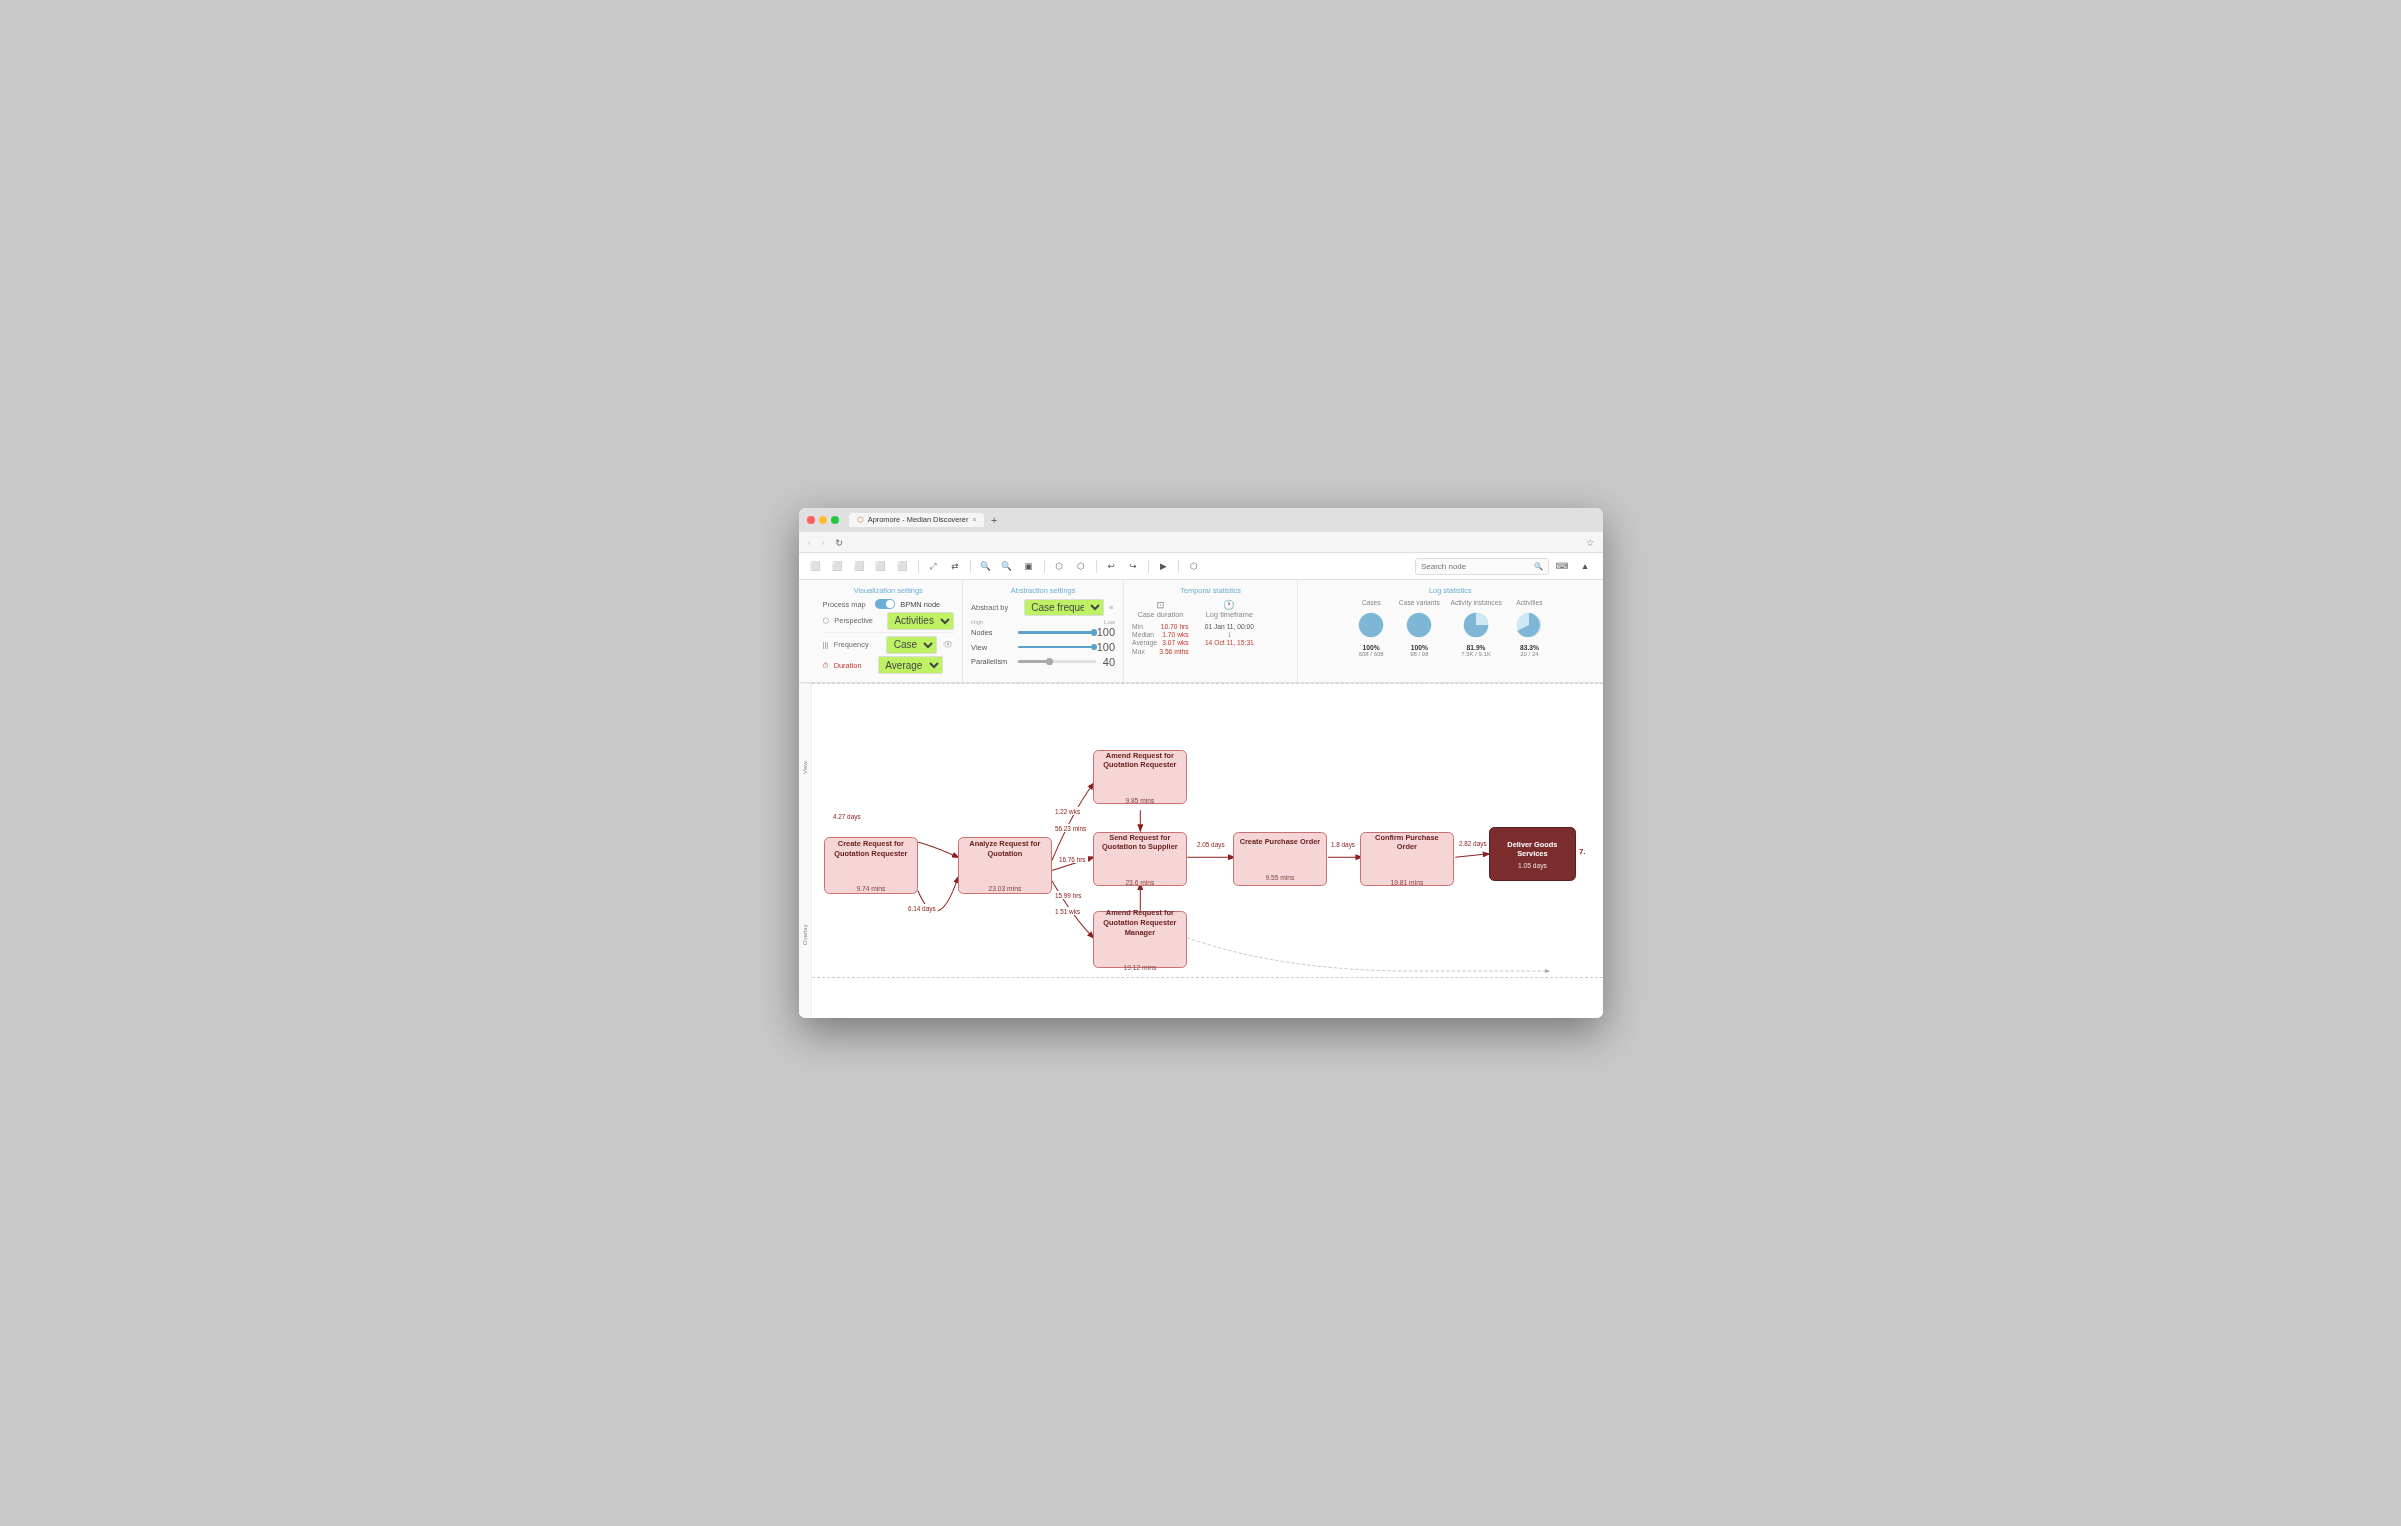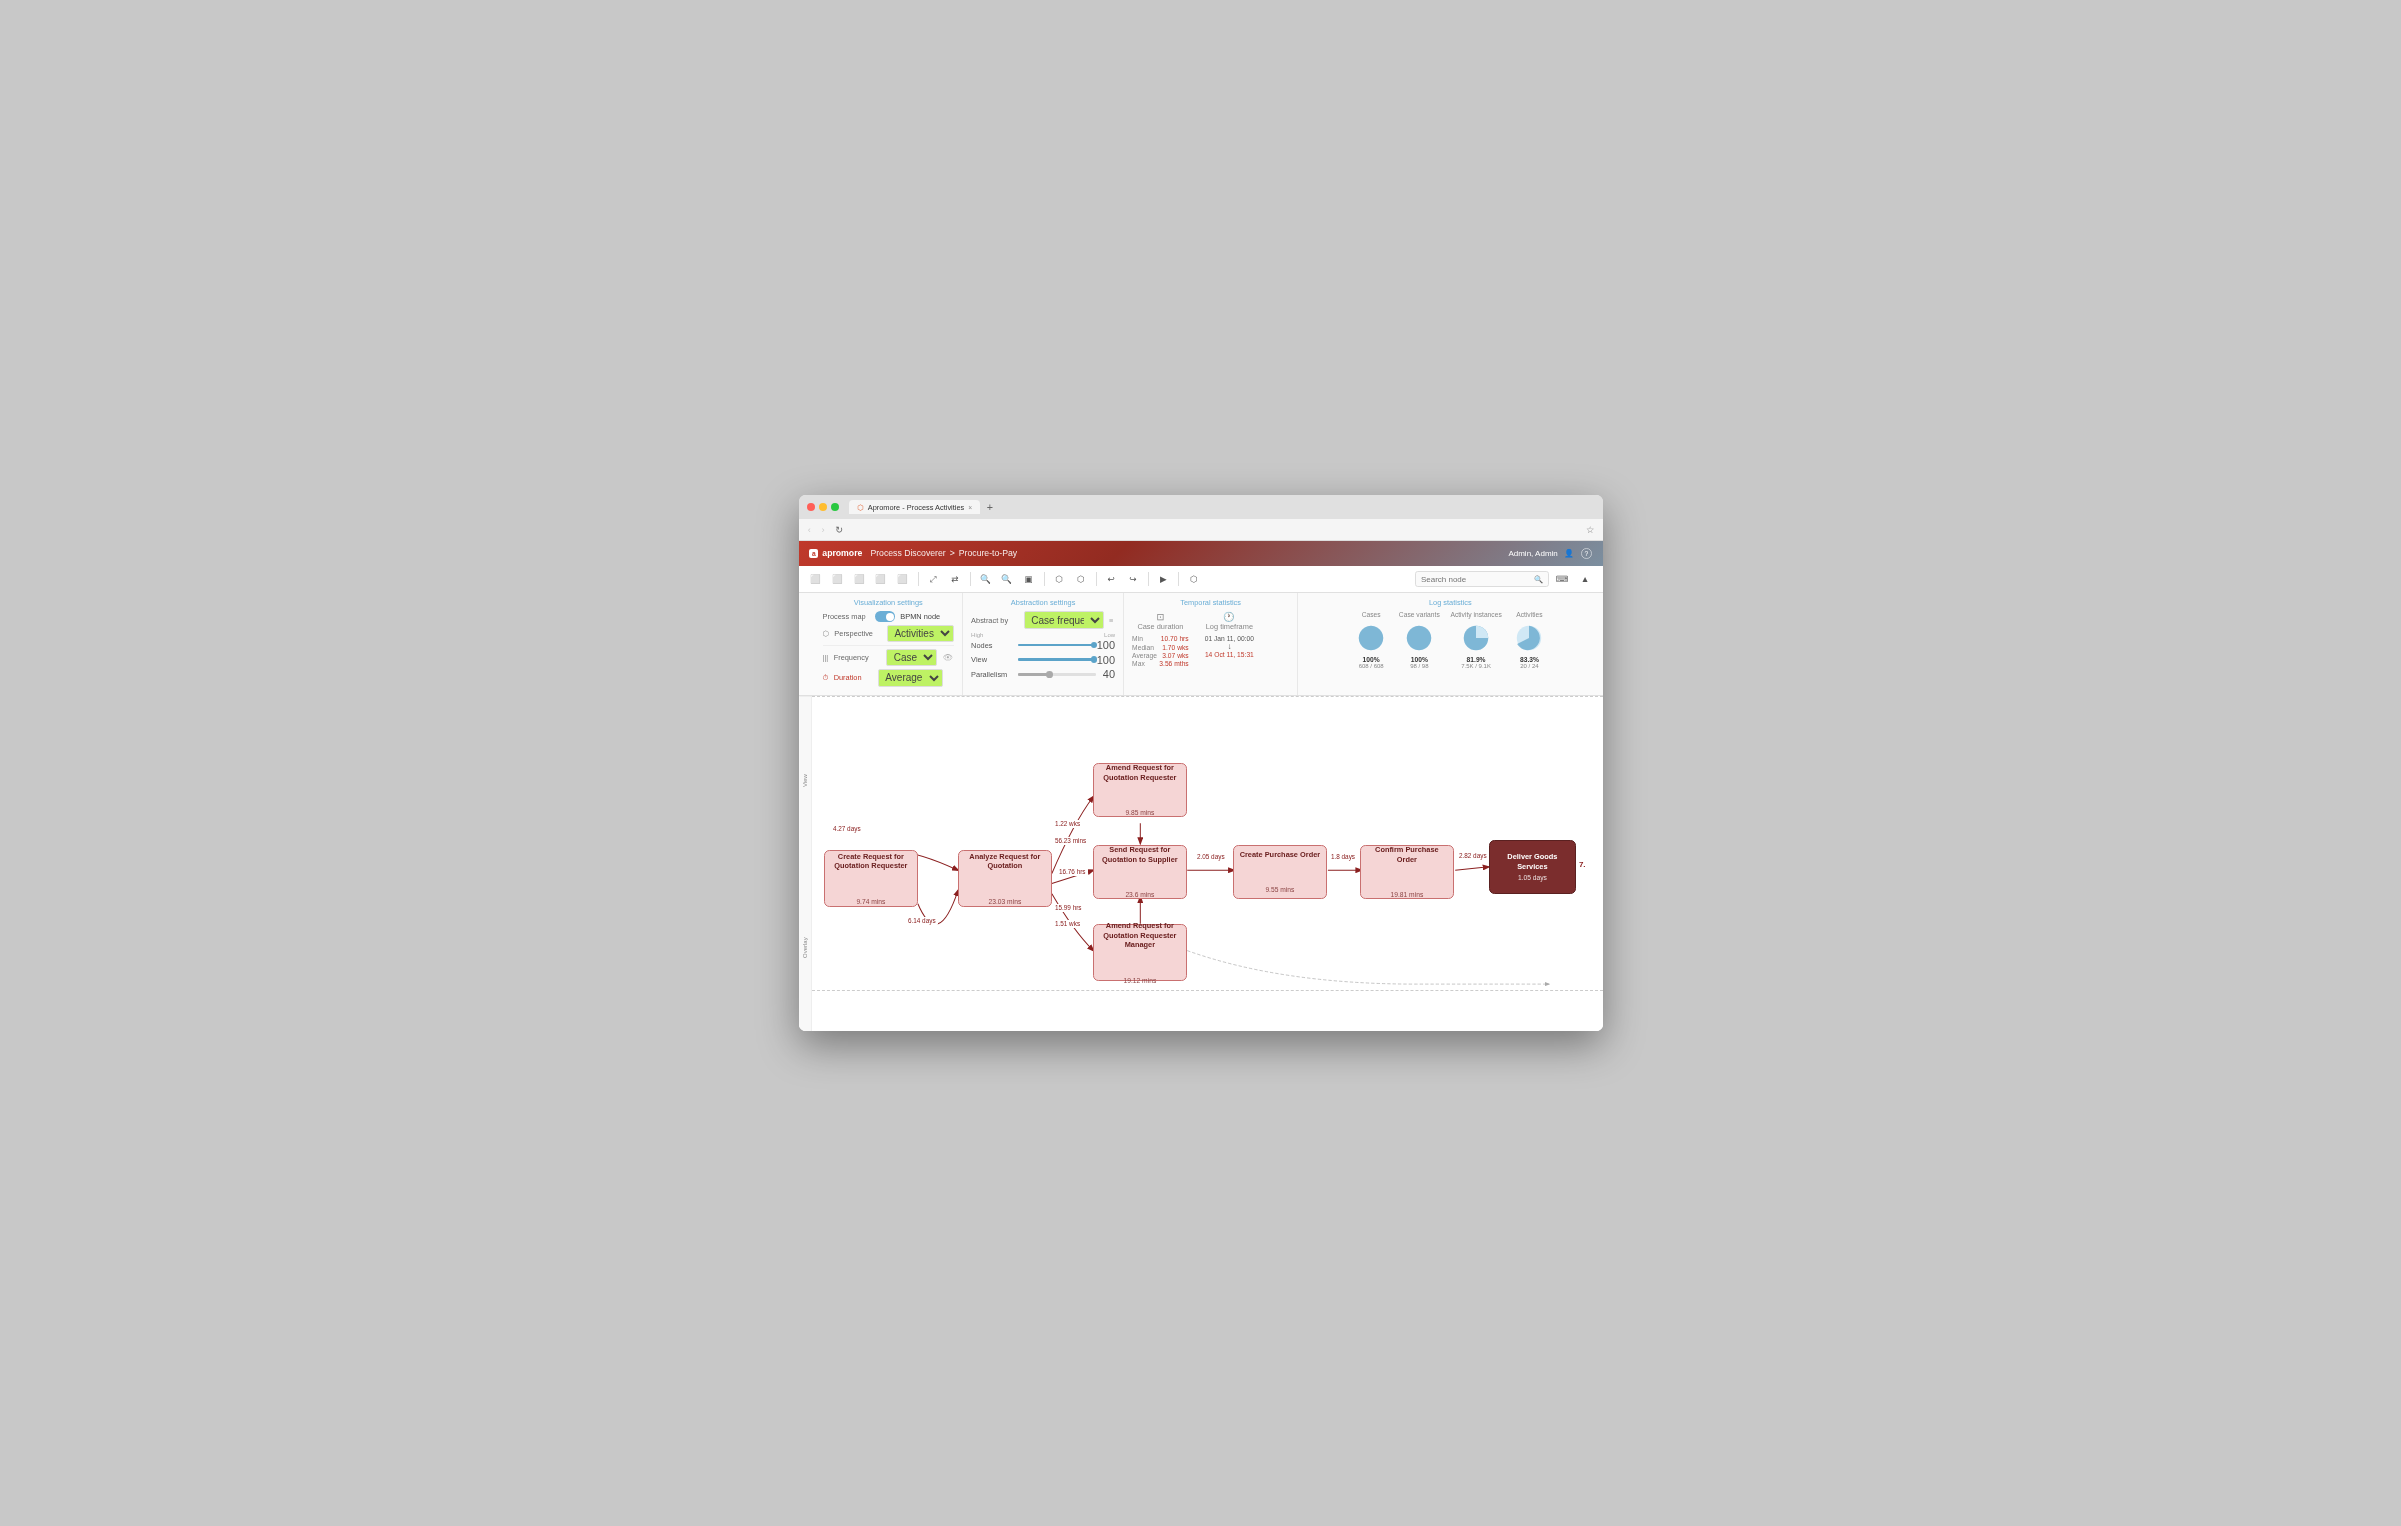--- a/index.html
+++ b/index.html
@@ -118,51 +118,35 @@
 
   <div class="titlebar">
     <div class="traffic-lights">
       <div class="traffic-light tl-red"></div>
       <div class="traffic-light tl-yellow"></div>
       <div class="traffic-light tl-green"></div>
     </div>
     <div class="tab-bar">
       <div class="tab">
         <span style="font-size:7.4px; color:#e06030;">⬡</span>
-        <span>Apromore - Process Activities</span>
+        <span>Apromore - Median Discoverer</span>
         <span class="tab-close">×</span>
       </div>
       <button class="tab-new">+</button>
     </div>
   </div>
 
   <div class="nav-bar">
     <button class="nav-btn" disabled="">‹</button>
     <button class="nav-btn" disabled="">›</button>
     <button class="nav-btn nav-refresh">↻</button>
     <div class="address-spacer"></div>
     <span class="nav-star">☆</span>
   </div>
 
-  <div class="app-header">
-    <div class="app-logo">
-      <span class="logo-icon">a</span>
-      <span>apromore</span>
-    </div>
-    <div class="breadcrumb" style="margin-left: 8px;">
-      <span>Process Discoverer</span>
-      <span>&gt;</span>
-      <span>Procure-to-Pay</span>
-    </div>
-    <div class="header-right">
-      <span>Admin, Admin</span>
-      <span>👤</span>
-      <span style="border: 0.7px solid rgba(255,255,255,0.5); border-radius: 50%; width: 10.7px; height: 10.7px; display: flex; align-items: center; justify-content: center; font-size: 6.7px; cursor: pointer;">?</span>
-    </div>
-  </div>
 
   <div class="toolbar">
     <div class="toolbar-icon" title="Open">⬜</div>
     <div class="toolbar-icon" title="Save">⬜</div>
     <div class="toolbar-icon" title="Export">⬜</div>
     <div class="toolbar-icon" title="Import">⬜</div>
     <div class="toolbar-icon" title="Settings">⬜</div>
     <div class="toolbar-sep"></div>
     <div class="toolbar-icon" title="Layout">⤢</div>
     <div class="toolbar-icon" title="Arrange">⇄</div>

